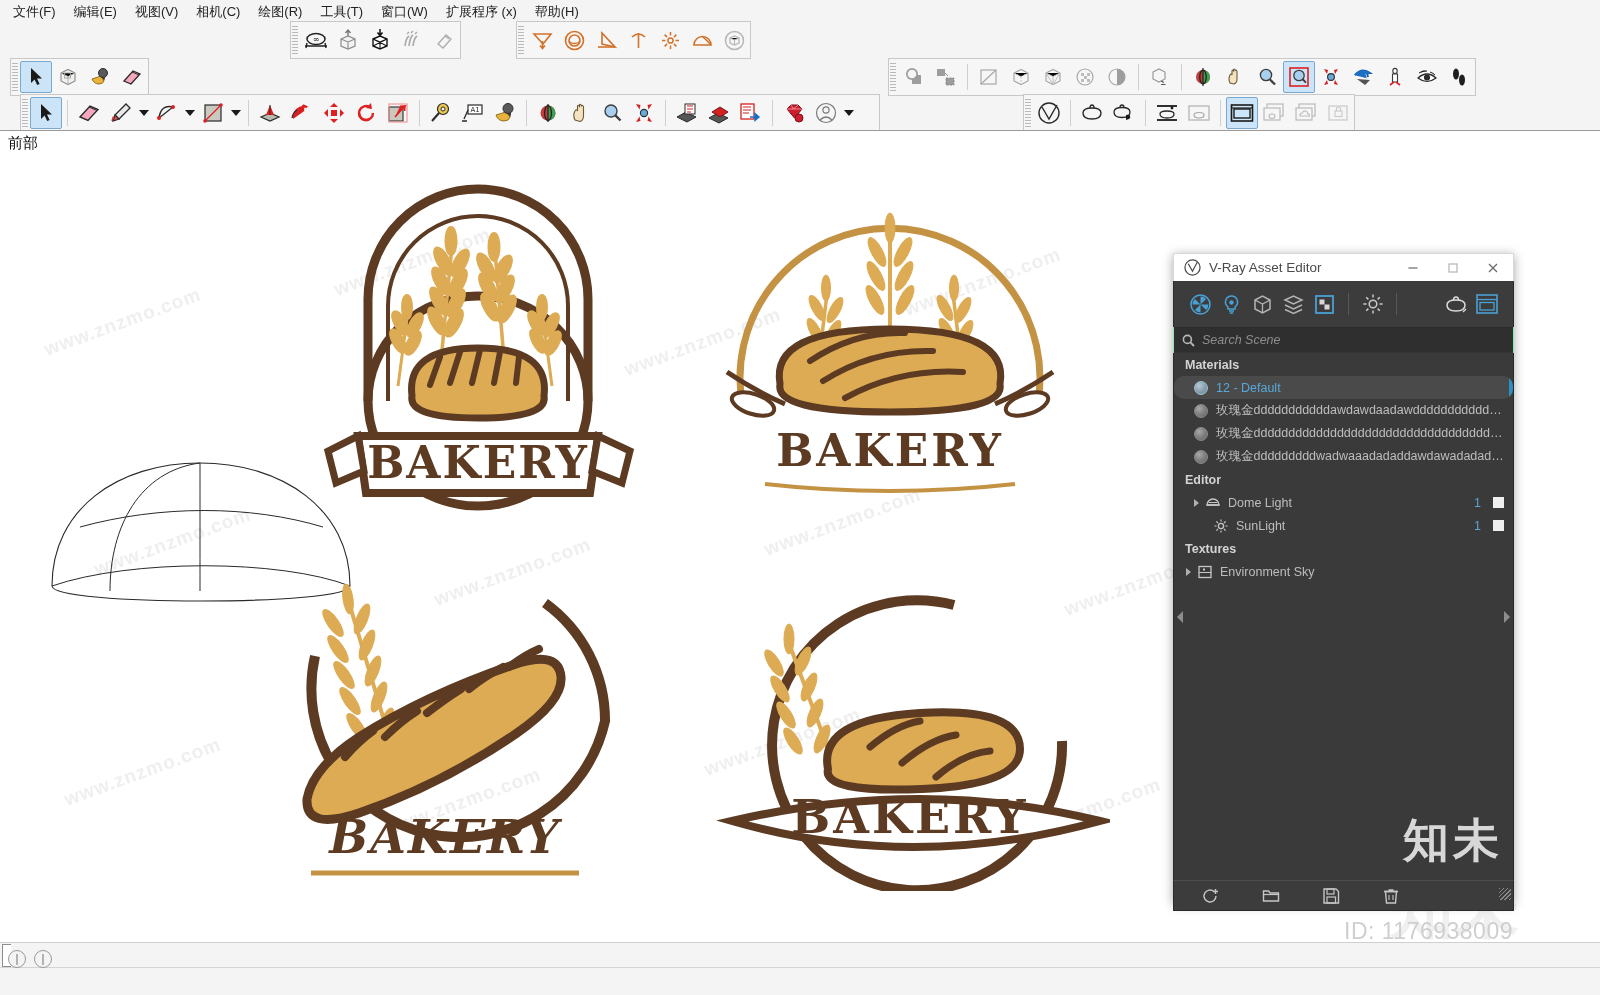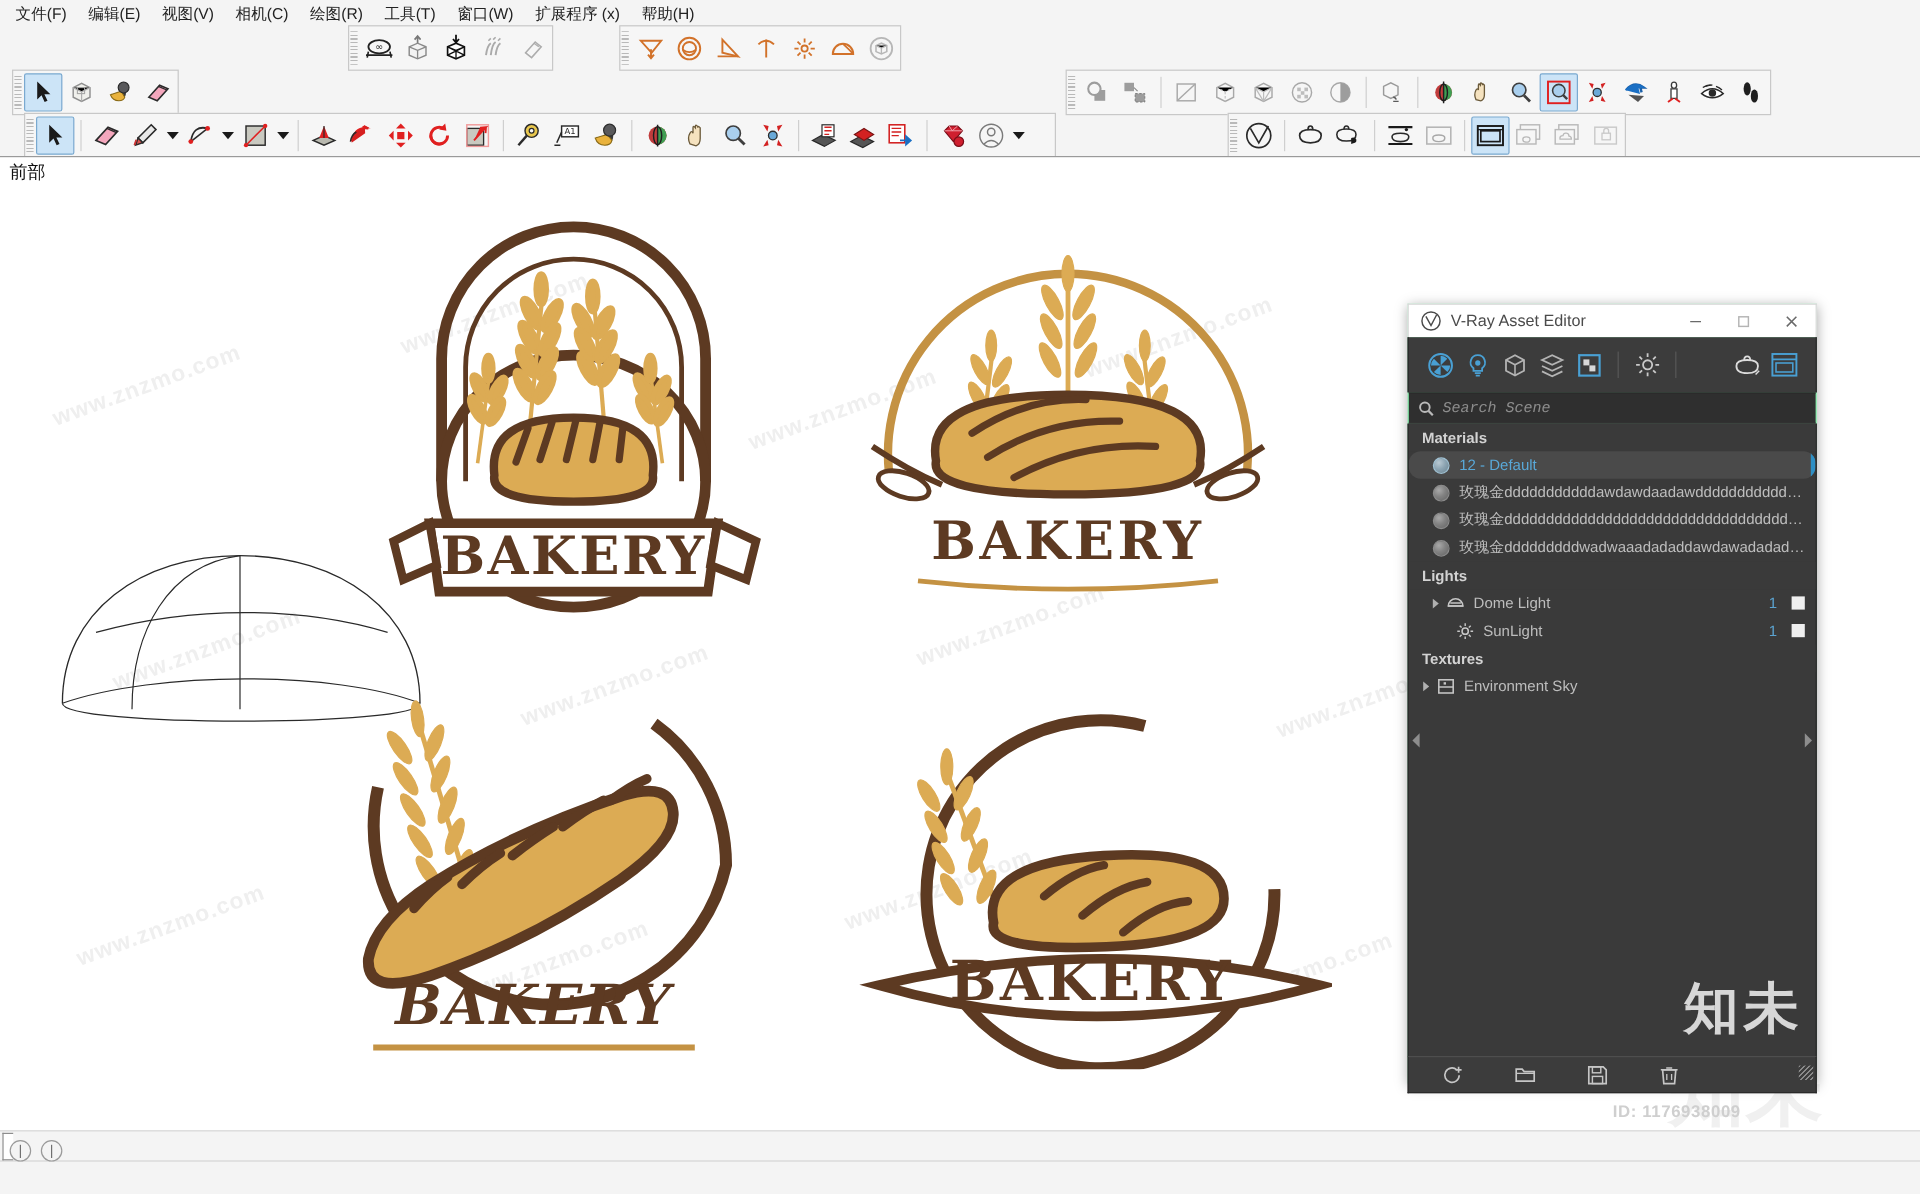--- a/index.html
+++ b/index.html
@@ -110,21 +110,21 @@
   }
   .vicon { width: 31px; height: 31px; display: flex; align-items: center; justify-content: center; position: relative; }
   .vsep { width: 1px; height: 22px; background: #585858; margin: 0 8px; }
   .vray-search {
     height: 26px; margin: 0 1px; background: #2f2f2f; display: flex; align-items: center;
     padding: 0 8px; border-top: 1px solid #2a2a2a; border-bottom: 1px solid #343434;
   }
   .vray-search input {
     flex: 1; background: transparent; border: none; outline: none;
     color: #b9b9b9; font-size: 12.5px; font-style: italic;
-    font-family: Liberation Mono, monospace; padding-left: 7px;
+    font-family: Liberation Sans, sans-serif; padding-left: 7px;
   }
   .vray-search input::placeholder { color: #8d8d8d; font-style: italic; }
   .vray-body {
     height: 527px; background: #3a3a3a; overflow: hidden; position: relative;
     border-left: 1px solid #2a2a2a; border-right: 1px solid #2a2a2a;
   }
   .grp-header {
     font-size: 12.5px; color: #d3d3d3; font-weight: bold;
     padding: 5px 0 4px 11px; background: #3a3a3a;
   }
@@ -174,22 +174,22 @@
     justify-content: flex-start; padding-left: 26px; gap: 38px;
     border: 1px solid #2a2a2a; border-top: 1px solid #4e4e4e;
   }
   .fbtn { width: 22px; height: 22px; display: flex; align-items: center; justify-content: center; }
   .vray-wm {
     position: absolute; right: 10px; bottom: 8px; font-size: 46px; font-weight: bold;
     color: rgba(255,255,255,.80); letter-spacing: 4px; pointer-events: none;
     font-family: "DejaVu Sans", sans-serif;
   }
   .id-text {
-    position: absolute; left: 1344px; top: 918px; font-size: 14px; color: #cfcfcf;
-    font-family: "Liberation Sans", sans-serif; letter-spacing: .5px; font-weight: bold;
+    position: absolute; left: 1344px; top: 918px; font-size: 23px; color: #cfcfcf;
+    font-family: "Liberation Sans", sans-serif; letter-spacing: .5px;
   }
   .resize-grip {
     position:absolute; right:3px; bottom:3px; width:12px; height:12px;
     background-image: repeating-linear-gradient(135deg, #8a8a8a 0 1px, transparent 1px 3px);
   }
 </style>
 </head>
 <body>
 
 <div id="app">
@@ -1005,21 +1005,21 @@
       </div>
       <div class="asset-row">
         <span class="mat-ball"></span>
         <span class="asset-label">玫瑰金ddddddddddddddddddddddddddddddddddddddddddd</span>
       </div>
       <div class="asset-row">
         <span class="mat-ball"></span>
         <span class="asset-label">玫瑰金dddddddddwadwaaadadaddawdawadadadaddddddddd</span>
       </div>
 
-      <div class="grp-header">Lights</div>
+      <div class="grp-header">Editor</div>
 
       <div class="asset-row" style="">
         <span class="tri"></span>
         <svg width="16" height="16" viewBox="0 0 16 16" style="margin-right:7px;flex:0 0 16px">
           <path d="M2 10 a6 6 0 0 1 12 0z" fill="none" stroke="#c6c6c6" stroke-width="1.3"></path>
           <path d="M1.5 10 h13" stroke="#c6c6c6" stroke-width="1.3"></path>
           <path d="M3.6 7.5 h8.8" stroke="#c6c6c6" stroke-width="1.1"></path>
         </svg>
         <span class="asset-label">Dome Light</span>
         <span class="asset-count">1</span>

